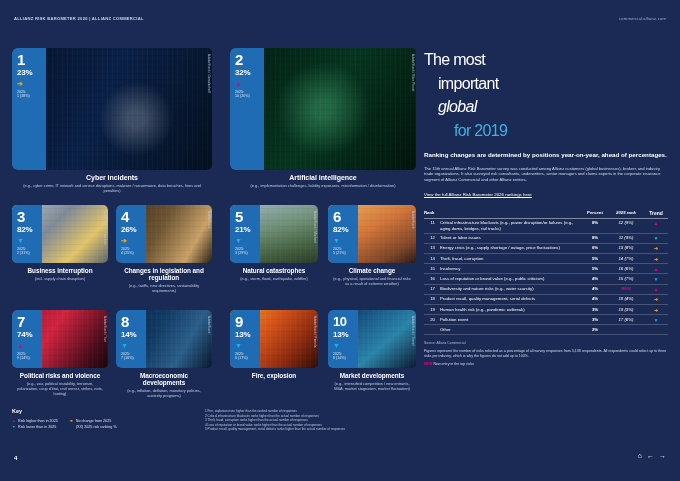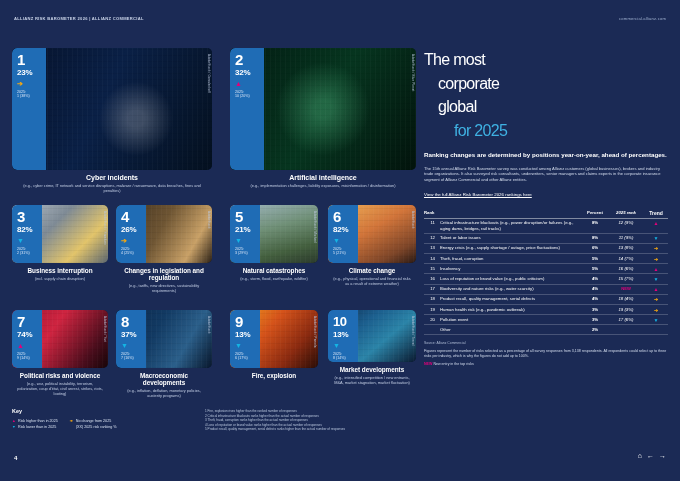--- a/index.html
+++ b/index.html
@@ -101,21 +101,21 @@
       repeating-linear-gradient(90deg, rgba(255,255,255,.10) 0 1px, transparent 1px 5px),
       repeating-linear-gradient(0deg, rgba(0,0,0,.14) 0 1px, transparent 1px 6px);
   }
 
   
   .right { position:absolute; left:424px; top:48px; width:244px; }
   .headline {
     font-size:16px; line-height:23.5px; font-weight:400; letter-spacing:-.7px;
   }
   .headline .l2 { padding-left:14px; }
-  .headline .l3 { padding-left:14px; }
+  .headline .l3 { padding-left:14px;font-style:italic; }
   .headline .l4 { padding-left:14px; }
   .headline .l5 { padding-left:30px; color:#3fb2e3; }
 
   .sub { margin-top:9px; font-size:6.2px; line-height:8px; font-weight:700; }
   .body { margin-top:7px; font-size:4.1px; line-height:5.4px; color:#d4ddee; }
   .link { margin-top:6px; font-size:4.4px; color:#ffffff; text-decoration:underline; display:inline-block; }
 
   
   .tbl { margin-top:8px; width:244px; }
   .trow { display:flex; align-items:flex-start; padding:1.6px 0;
@@ -312,21 +312,21 @@
     </div>
 
     <div class="card" style="left:104px;top:262px;width:96px;">
       <div class="media" style="height:58px;">
         <div class="img img-macro">
             <div class="noise"></div>
           </div>
         <div class="vlabel">AdobeStock</div>
         <div class="badge">
           <div class="rank">8</div>
-          <div class="pct">37%</div>
+          <div class="pct">14%</div>
           <div class="trend arrow-down">▼</div>
           <div class="prev">
             <span>2025:</span><br><span>7 (16%)</span>
           </div>
         </div>
       </div>
       <div class="caption">
         <div class="t">Macroeconomic developments</div>
         <div class="s">(e.g., inflation, deflation, monetary policies, austerity programs)</div>
       </div>
@@ -347,21 +347,21 @@
           </div>
         </div>
       </div>
       <div class="caption">
         <div class="t">Fire, explosion</div>
         <div class="s"></div>
       </div>
     </div>
 
     <div class="card" style="left:316px;top:262px;width:88px;">
-      <div class="media" style="height:52px;">
+      <div class="media" style="height:58px;">
         <div class="img img-market">
             <div class="noise"></div>
           </div>
         <div class="vlabel">AdobeStock / Travel</div>
         <div class="badge">
           <div class="rank small">10</div>
           <div class="pct">13%</div>
           <div class="trend arrow-down">▼</div>
           <div class="prev">
             <span>2025:</span><br><span>8 (14%)</span>
@@ -372,23 +372,23 @@
         <div class="t">Market developments</div>
         <div class="s">(e.g., intensified competition / new entrants, M&amp;A, market stagnation, market fluctuation)</div>
       </div>
     </div>
 
   </div>
 
   <div class="right">
     <div class="headline">
       <div class="l1">The most</div>
-      <div class="l2">corporate</div>
+      <div class="l2">important</div>
       <div class="l3">global</div>
-      <div class="l5">for 2025</div>
+      <div class="l5">for 2019</div>
     </div>
 
     <div class="sub">Ranking changes are determined by positions year-on-year, ahead of percentages.</div>
     <div class="body">The 15th annual Allianz Risk Barometer survey was conducted among Allianz customers (global businesses), brokers and industry trade organizations. It also surveyed risk consultants, underwriters, senior managers and claims experts in the corporate insurance segment of Allianz Commercial and other Allianz entities.</div>
     <a class="link" href="#">View the full Allianz Risk Barometer 2026 rankings here</a>
 
     
     <div class="tbl">
       <div class="trow thead">
         <div class="c-rank">Rank</div>

